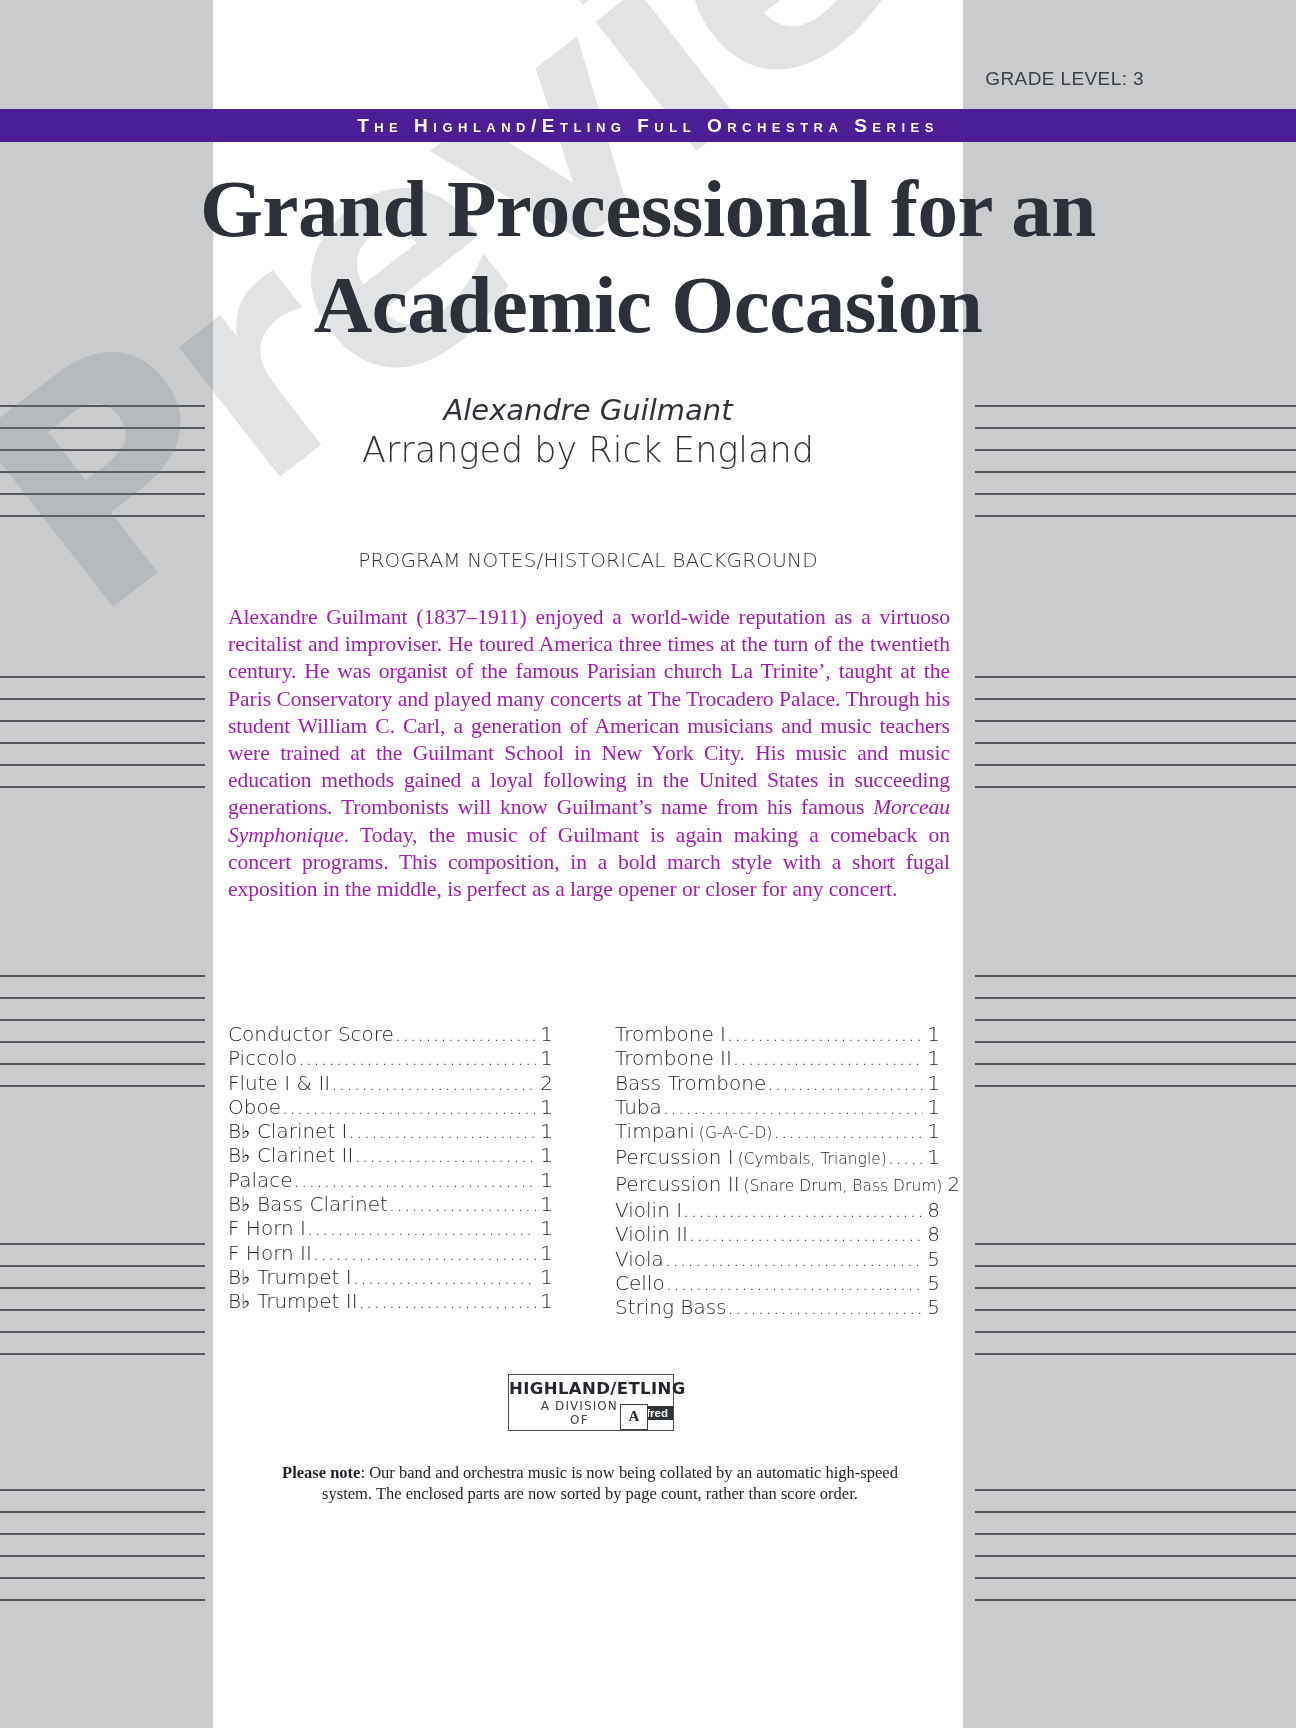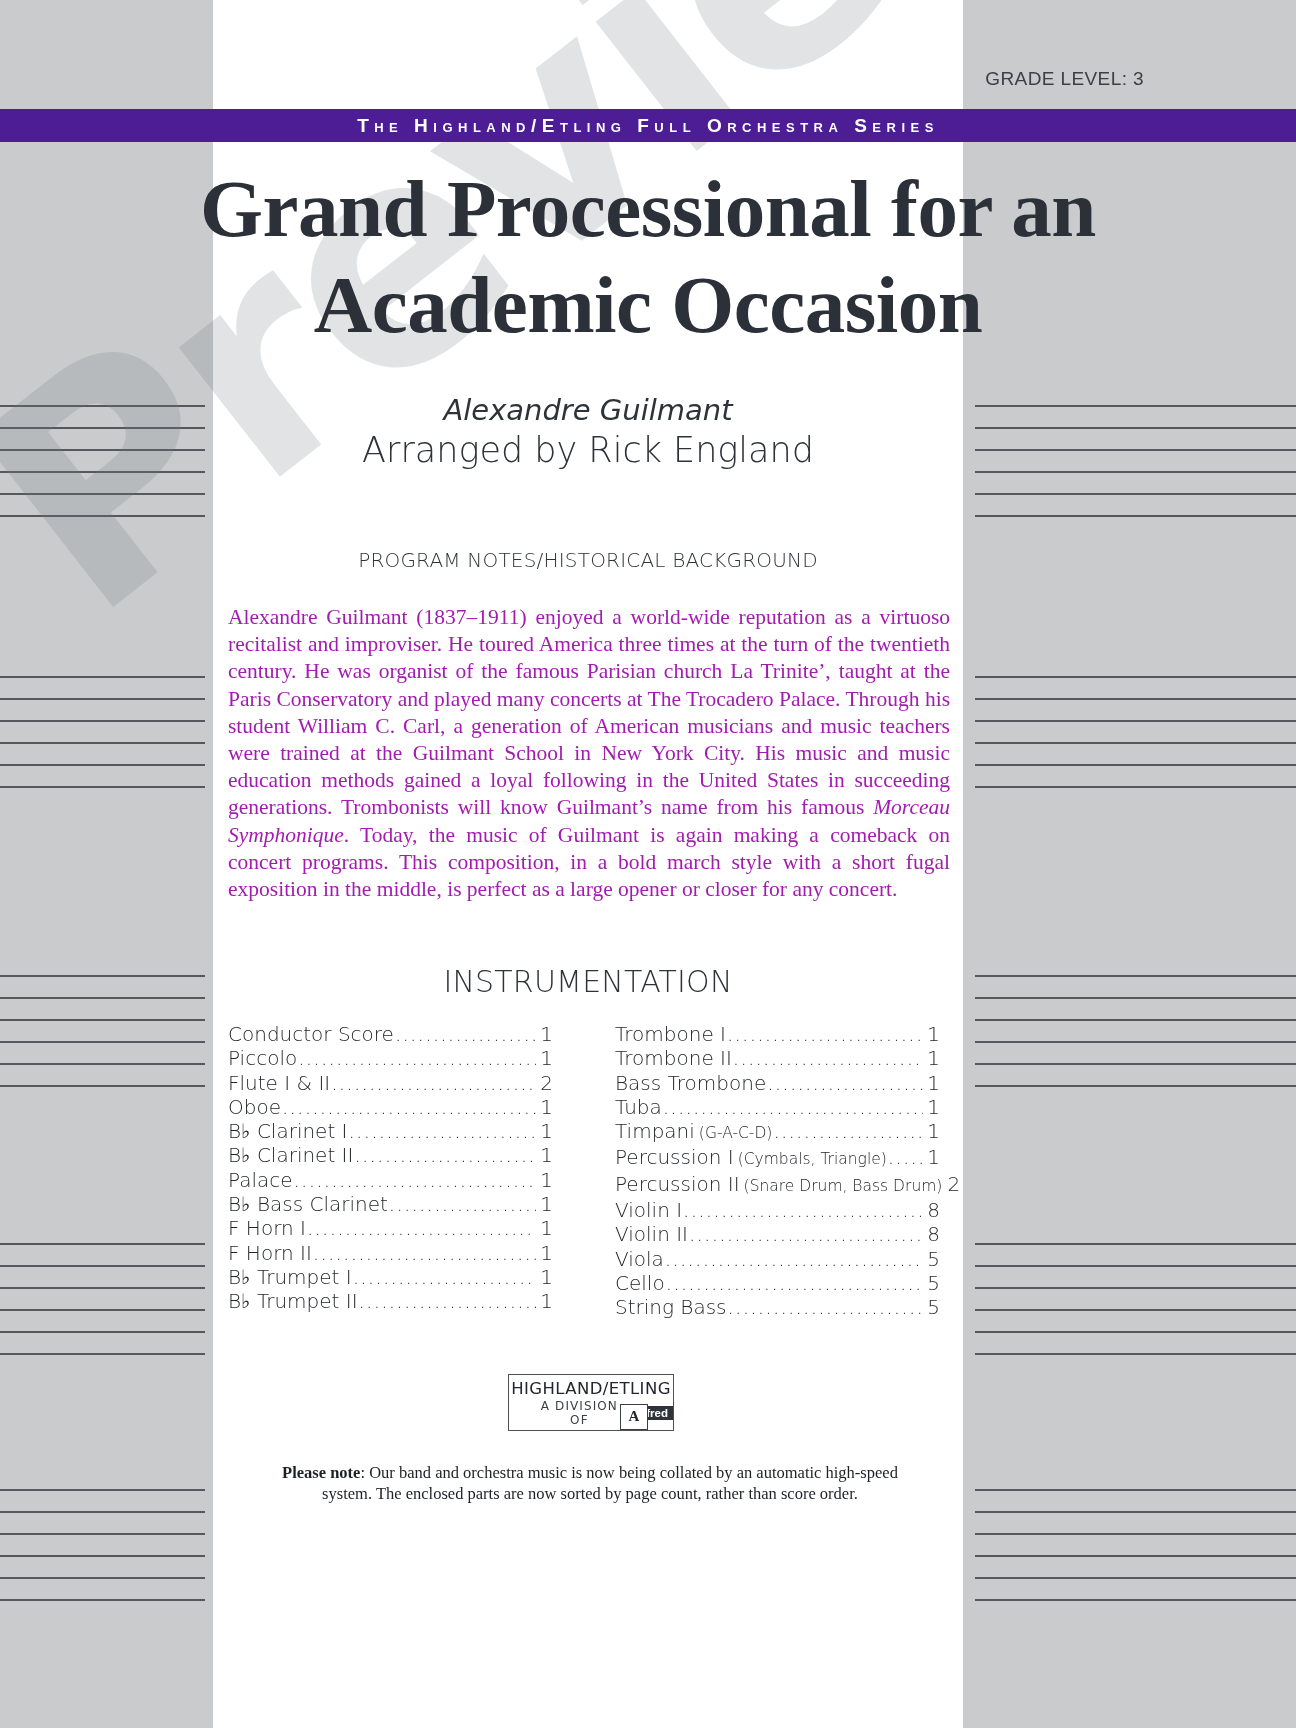--- a/index.html
+++ b/index.html
@@ -209,21 +209,21 @@
     left: 508px;
     top: 1374px;
     width: 164px;
     border: 1.5px solid #4d5157;
     background: #ffffff;
     padding: 4px 0 3px;
     text-align: center;
   }
   .logo-main {
     font-family: "DejaVu Sans", sans-serif;
-    font-weight: normal;
+    font-weight: bold;
     font-size: 16.5px;
     letter-spacing: 0.4px;
     color: #23262c;
   }
   .logo-sub-row {
     display: flex;
     align-items: center;
     justify-content: center;
     gap: 4px;
     margin-top: 1px;
@@ -359,21 +359,20 @@
 
     <div class="byline composer">Alexandre Guilmant</div>
     <div class="byline arranger">Arranged by Rick England</div>
 
     <div class="section-heading heading-program">PROGRAM NOTES/HISTORICAL BACKGROUND</div>
 
     <div class="program-body">
       <span>Alexandre Guilmant (1837–1911) enjoyed a world-wide reputation as a virtuoso recitalist and improviser. He toured America three times at the turn of the twentieth century. He was organist of the famous Parisian church La Trinite’, taught at the Paris Conservatory and played many concerts at The Trocadero Palace. Through his student William C. Carl, a generation of American musicians and music teachers were trained at the Guilmant School in New York City. His music and music education methods gained a loyal following in the United States in succeeding generations. Trombonists will know Guilmant’s name from his famous </span><em>Morceau Symphonique</em><span>. Today, the music of Guilmant is again making a comeback on concert programs. This composition, in a bold march style with a short fugal exposition in the middle, is perfect as a large opener or closer for any concert.</span>
     </div>
 
-    <div class="section-heading heading-instrumentation">INSTRUMENTATION</div>
 
     <div class="instr-cols">
       <div class="instr-col" id="instr-left">
           <div class="instr-row">
             <span class="instr-name">Conductor Score</span>
             <span class="leader">................................................................................</span>
             <span class="instr-qty">1</span>
           </div>
           <div class="instr-row">
             <span class="instr-name">Piccolo</span>

